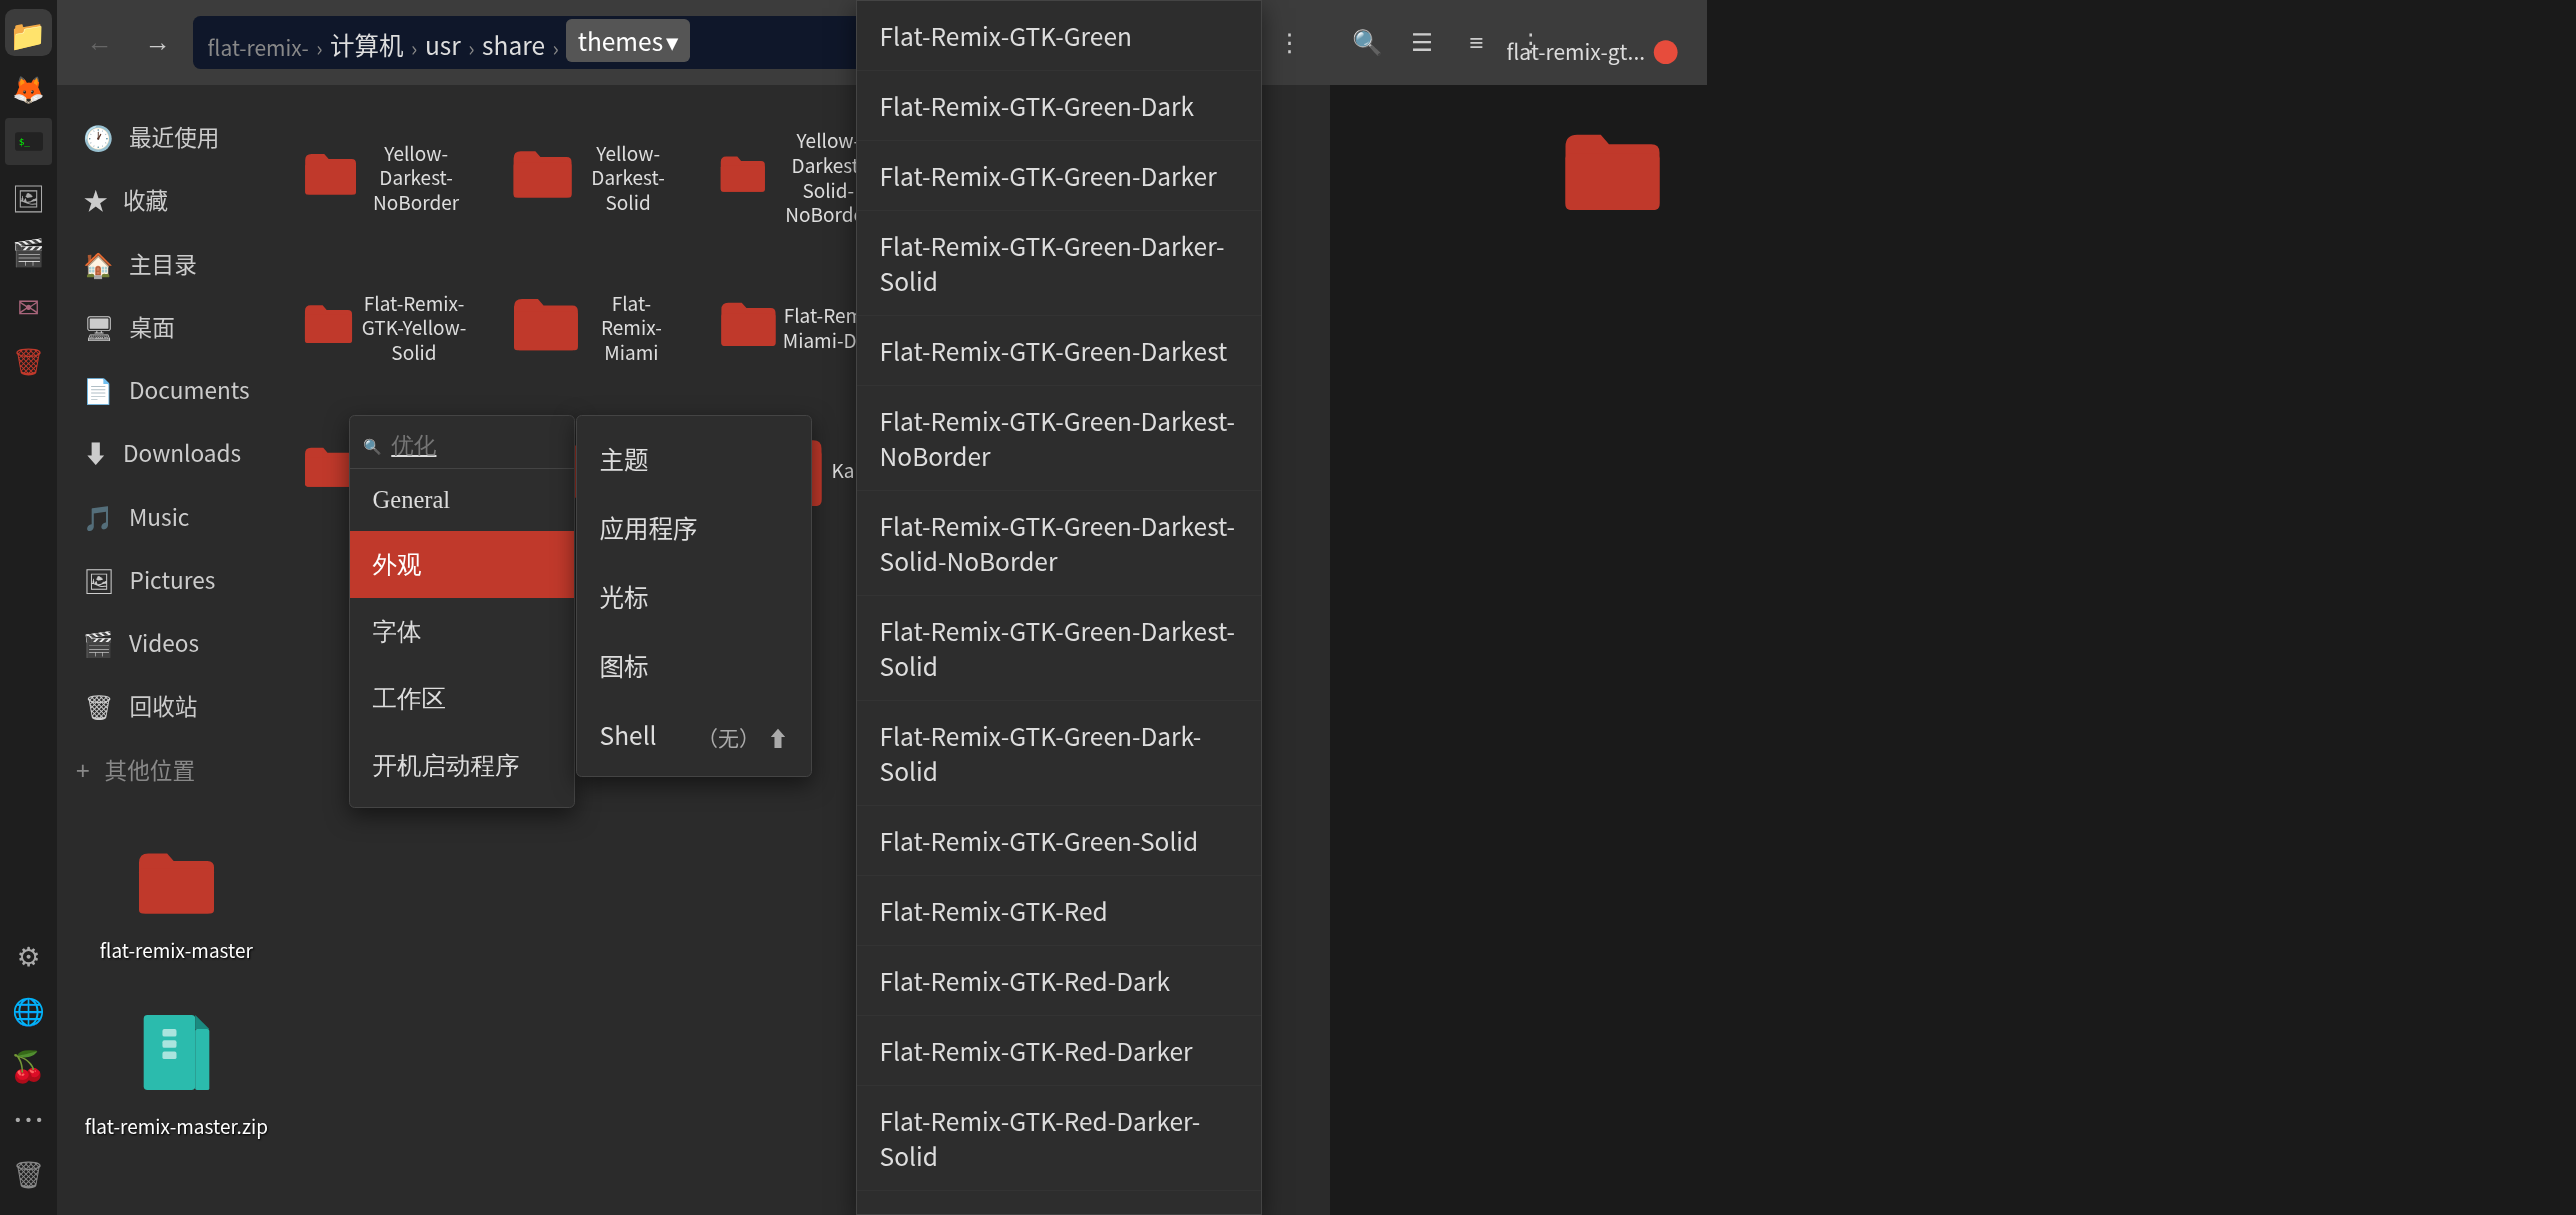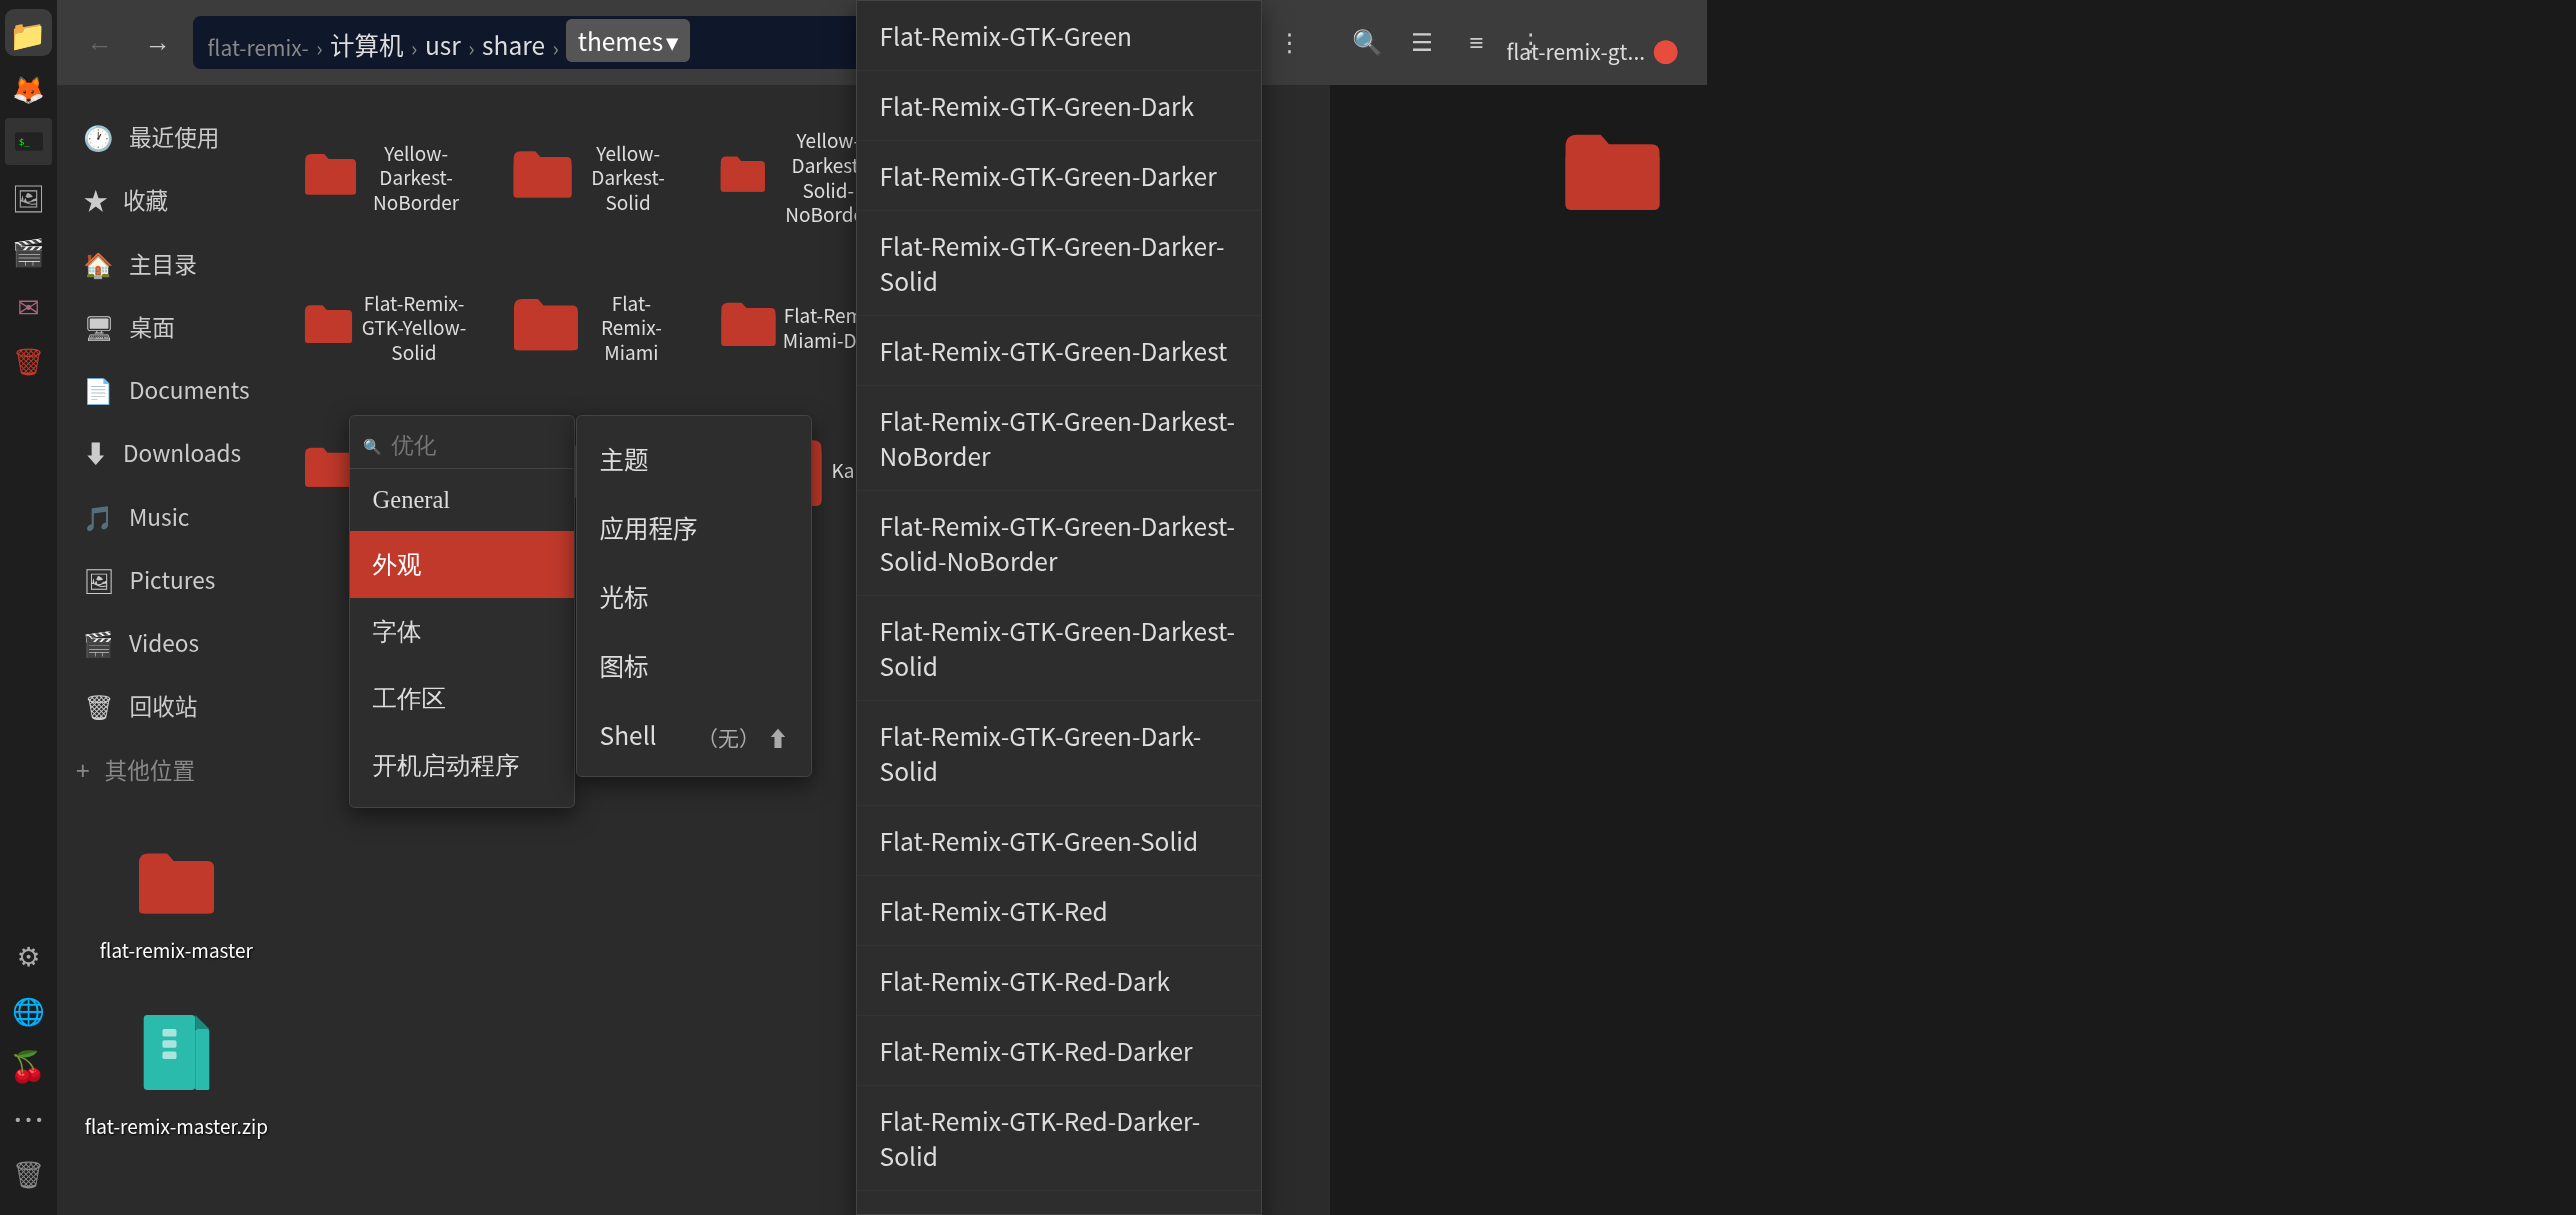--- a/index.html
+++ b/index.html
@@ -549,21 +549,21 @@
     <div class="folder-name">Kali-X-Dark</div>
   </div>
         </div>
     </div>
   </div>
 </div>
 
 <div class="settings-menu">
   <div class="dropdown-search">
     <span>🔍</span>
-    <input type="text" style="background: none; border: none; color: rgb(221, 221, 221); font-size: 22.6px; outline: none; flex: 1 1 0%;" placeholder="优化">
+    <input type="text" style="background: none; border: none; color: rgb(221, 221, 221); font-size: 22.6px; outline: none; flex: 1 1 0%; text-decoration: underline;" placeholder="优化">
   </div>
   <div class="settings-menu-item">General</div>
   <div class="settings-menu-item active">外观</div>
   <div class="settings-menu-item">字体</div>
   <div class="settings-menu-item">工作区</div>
   <div class="settings-menu-item">开机启动程序</div>
 </div>
 
 <div class="appearance-submenu">
   <div class="appearance-submenu-item">主题</div>

